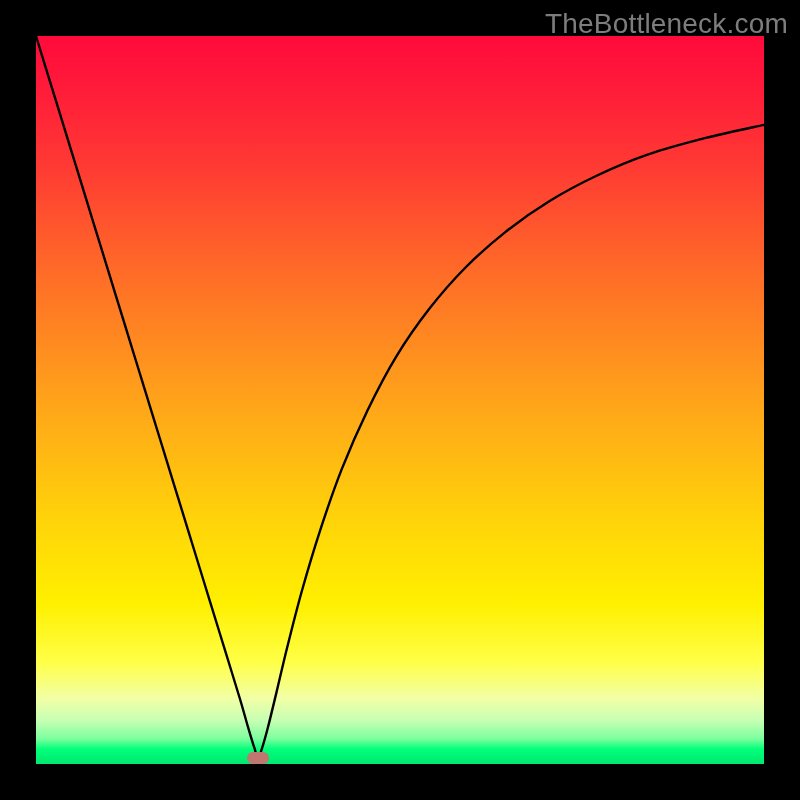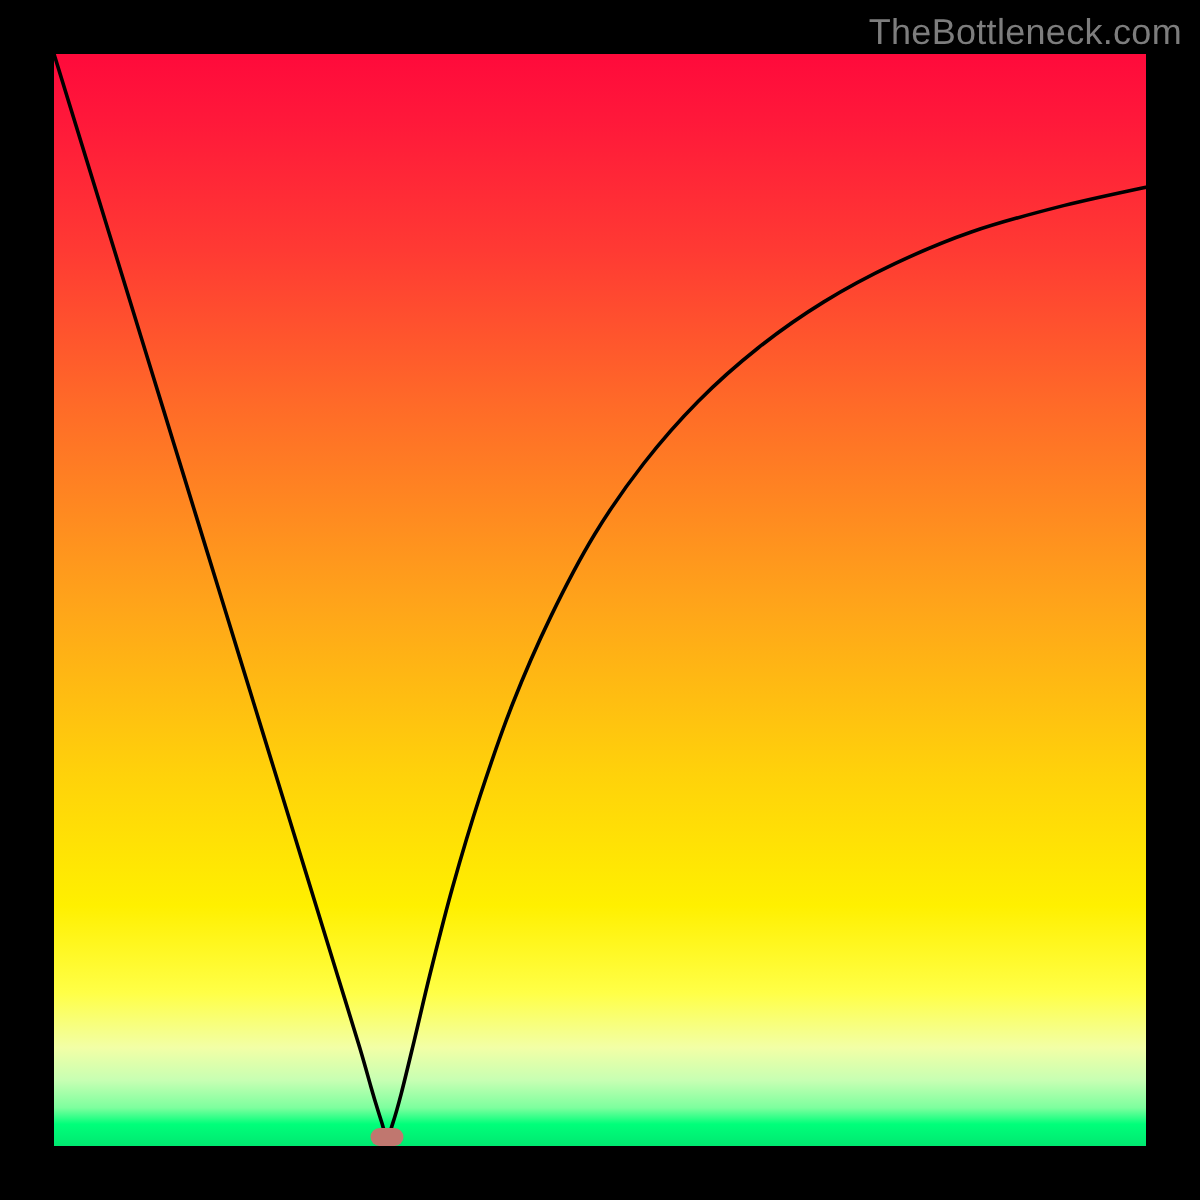--- a/index.html
+++ b/index.html
@@ -48,21 +48,21 @@
     height: 12px;
     border-radius: 6px / 6px;
     background: #c0776f;
     transform: translate(-50%, -50%);
   }
   .watermark {
     position: absolute;
     right: 12px;
     top: 8px;
     color: #7d7d7d;
-    font-size: 24px;
+    font-size: 28px;
     font-weight: 500;
     letter-spacing: 0.2px;
     white-space: nowrap;
   }
   svg.curve {
     position: absolute;
     left: 0;
     top: 0;
     width: 728px;
     height: 728px;

